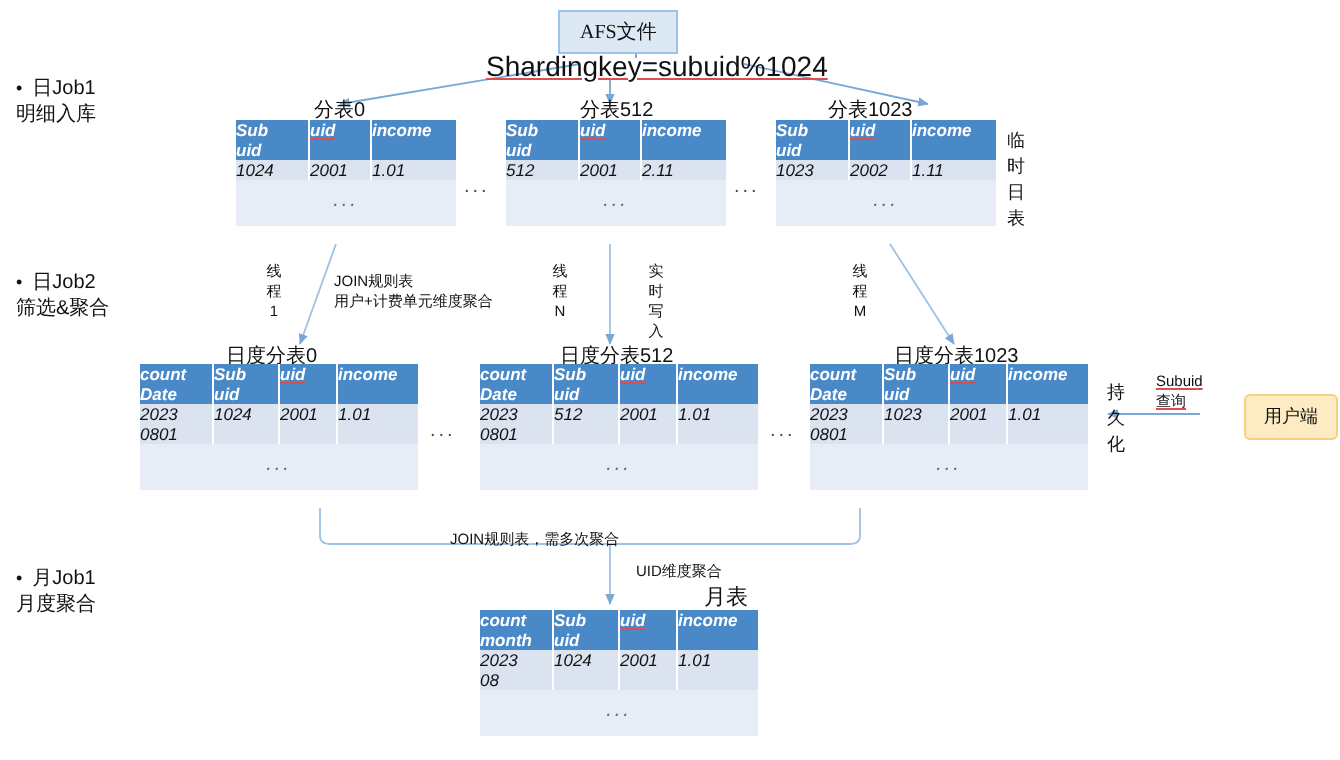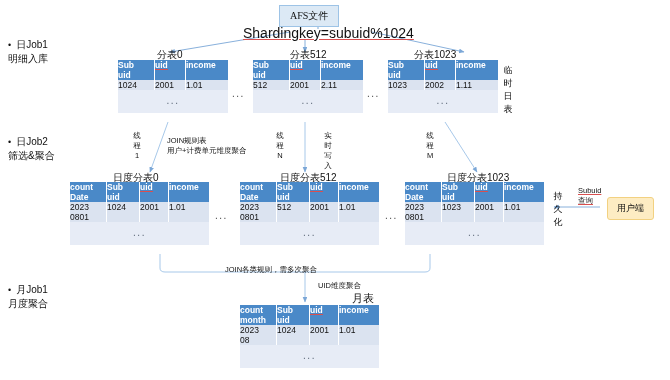--- a/index.html
+++ b/index.html
@@ -4,21 +4,21 @@
 <style>
   html,body{margin:0;padding:0;}
   body{
     width:670px;height:380px;background:#ffffff;position:relative;
     font-family:"Liberation Sans","DejaVu Sans",sans-serif;
     color:#1a1a1a;overflow:hidden;
   }
   .abs{position:absolute;}
   
   .tbl{position:absolute;border-collapse:collapse;table-layout:fixed;}
-  .tbl td{padding:0;margin:4px;}
+  .tbl td{padding:0;margin:4px;font-style:italic;}
   .th{
     background:#4a89c8;color:#ffffff;font-weight:bold;font-size:8.5px;
     line-height:10px;padding:3px 0 3px 5px;vertical-align:top;
     border-right:1px solid #ffffff;
   }
   .th:last-child{border-right:none;}
   .td{
     background:#dbe3f0;color:#111;font-size:8.5px;line-height:10px;
     padding:3px 0 3px 5px;vertical-align:top;border-right:1px solid #ffffff;
   }
@@ -309,25 +309,25 @@
 <div class="abs vtext" style="left:552px;top:190px;">
   <div>持</div>
     <div>久</div>
   <div>化</div>
 </div>
 
 <div class="abs note" style="left:578px;top:186px;">
   <div class="uline">Subuid</div>
   <div class="uline">查询</div>
 </div>
-<div class="abs client" style="left:607px;top:197px;font-family:Liberation Serif, serif;">
+<div class="abs client" style="left:622px;top:197px;font-family:Liberation Serif, serif;">
   <span>用户端</span>
 </div>
 
-<div class="abs note" style="left:225px;top:265px;">JOIN各类规则，需多次聚合</div>
+<div class="abs note" style="left:225px;top:265px;">JOIN规则表，需多次聚合</div>
 <div class="abs note" style="left:318px;top:281px;">UID维度聚合</div>
 <div class="abs bigcap" style="left:352px;top:291px;">月表</div>
 
 <table class="tbl" style="left:240px;top:305px;width:136px;">
   <tbody>
       <tr>
     <td class="th" style="width:36px;">
           <div>count</div>
           <div>month</div>
         </td>

